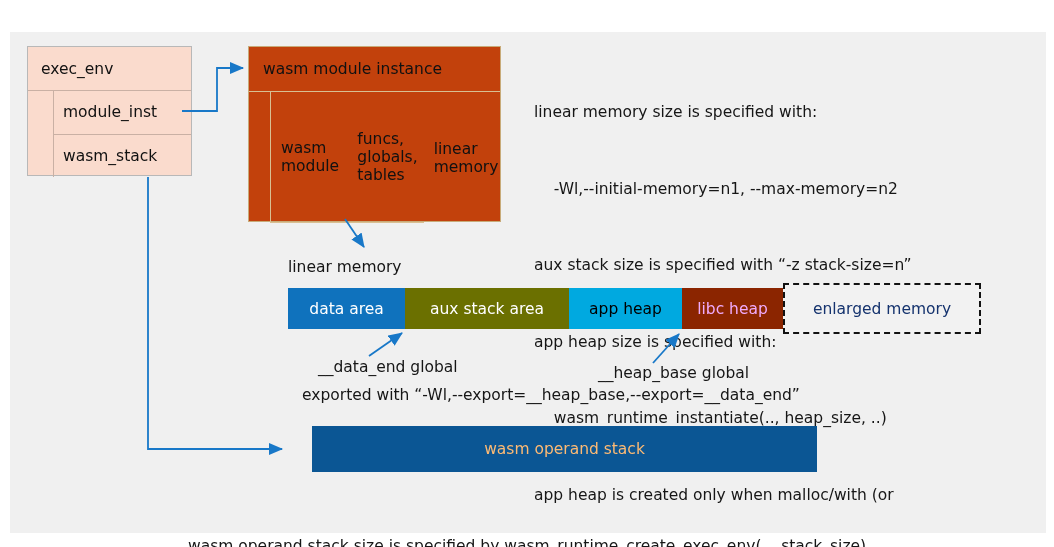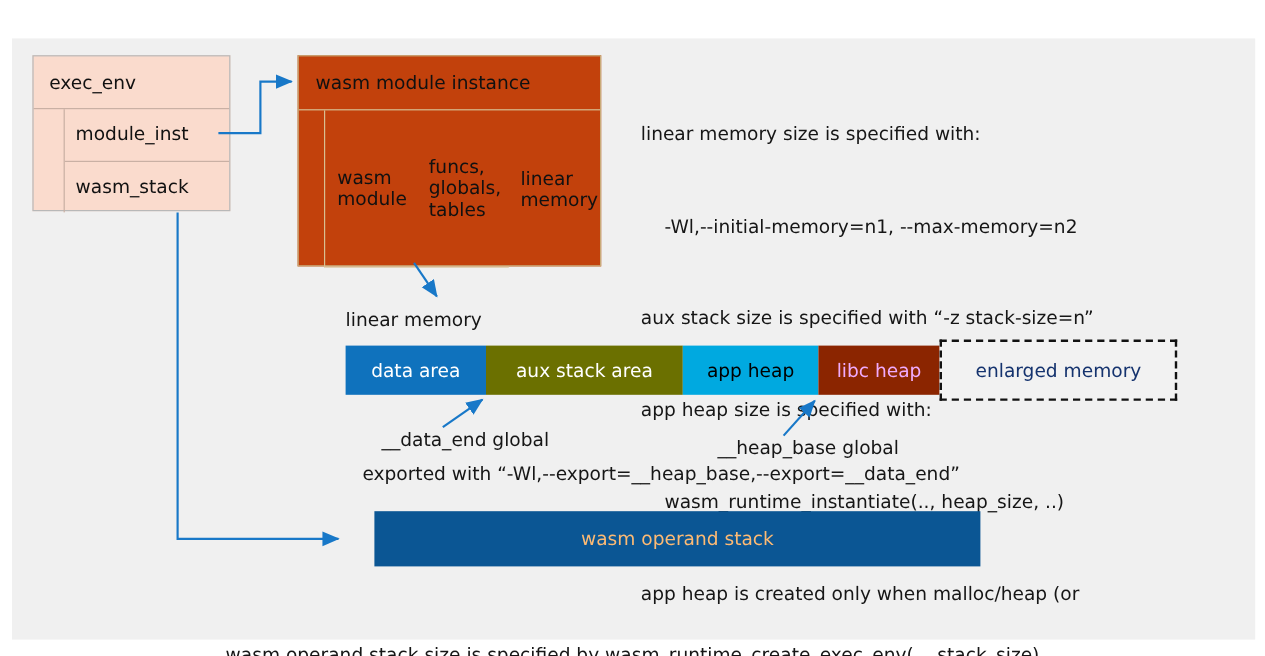--- a/index.html
+++ b/index.html
@@ -230,21 +230,21 @@
       </div>
     </div>
   </div>
 
   <div class="notes">
     <div>linear memory size is specified with:</div>
     <div>    -Wl,--initial-memory=n1, --max-memory=n2</div>
     <div>aux stack size is specified with “-z stack-size=n”</div>
     <div>app heap size is specified with:</div>
     <div>    wasm_runtime_instantiate(.., heap_size, ..)</div>
-    <div>app heap is created only when malloc/heap (or</div>
+    <div>app heap is created only when malloc/with (or</div>
     
   </div>
 
   <div class="lm-label">linear memory</div>
   <div class="memstrip">
     <div class="seg" style="width: 117px; color: rgb(255, 255, 255); background: rgb(15, 114, 189);">data area</div>
     <div class="seg" style="width: 164px; color: rgb(255, 255, 255); background: rgb(107, 112, 0);">aux stack area</div>
     <div class="seg" style="width: 113px; color: #000000; background: rgb(0, 169, 224);">app heap</div>
     <div class="seg" style="width: 101px; color: #f0abfc; background: rgb(139, 37, 0);">libc heap</div>
     <div class="seg seg-enlarged" style="width: 198px; color: rgb(21, 51, 110); background: rgb(242, 242, 242);">enlarged memory</div>

